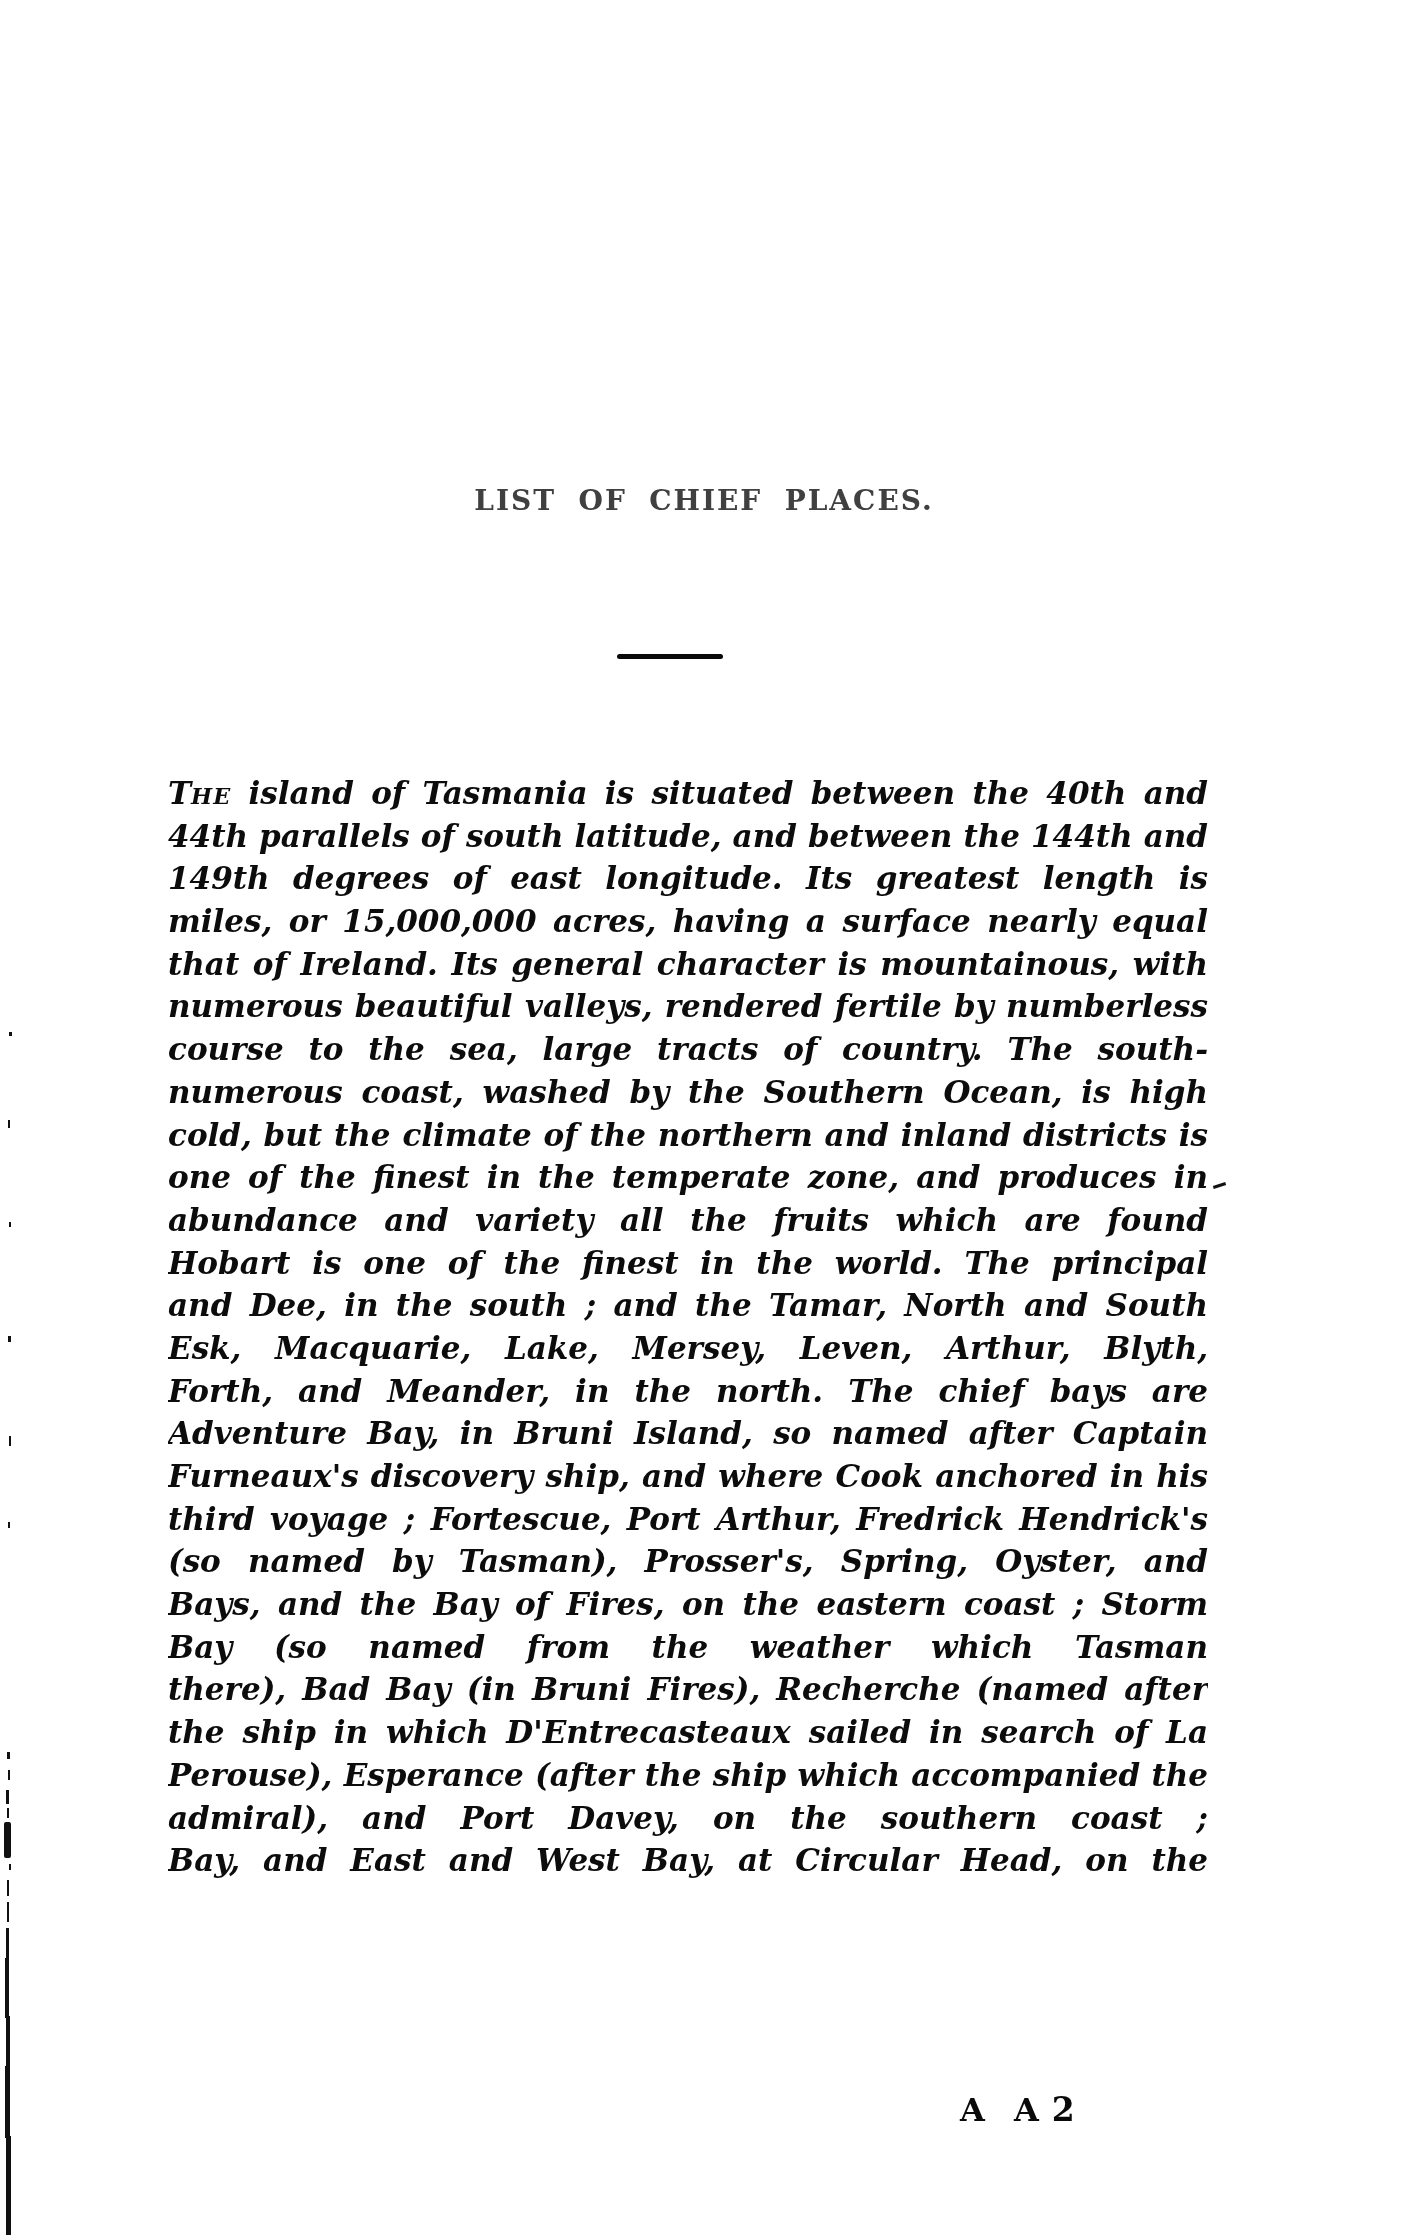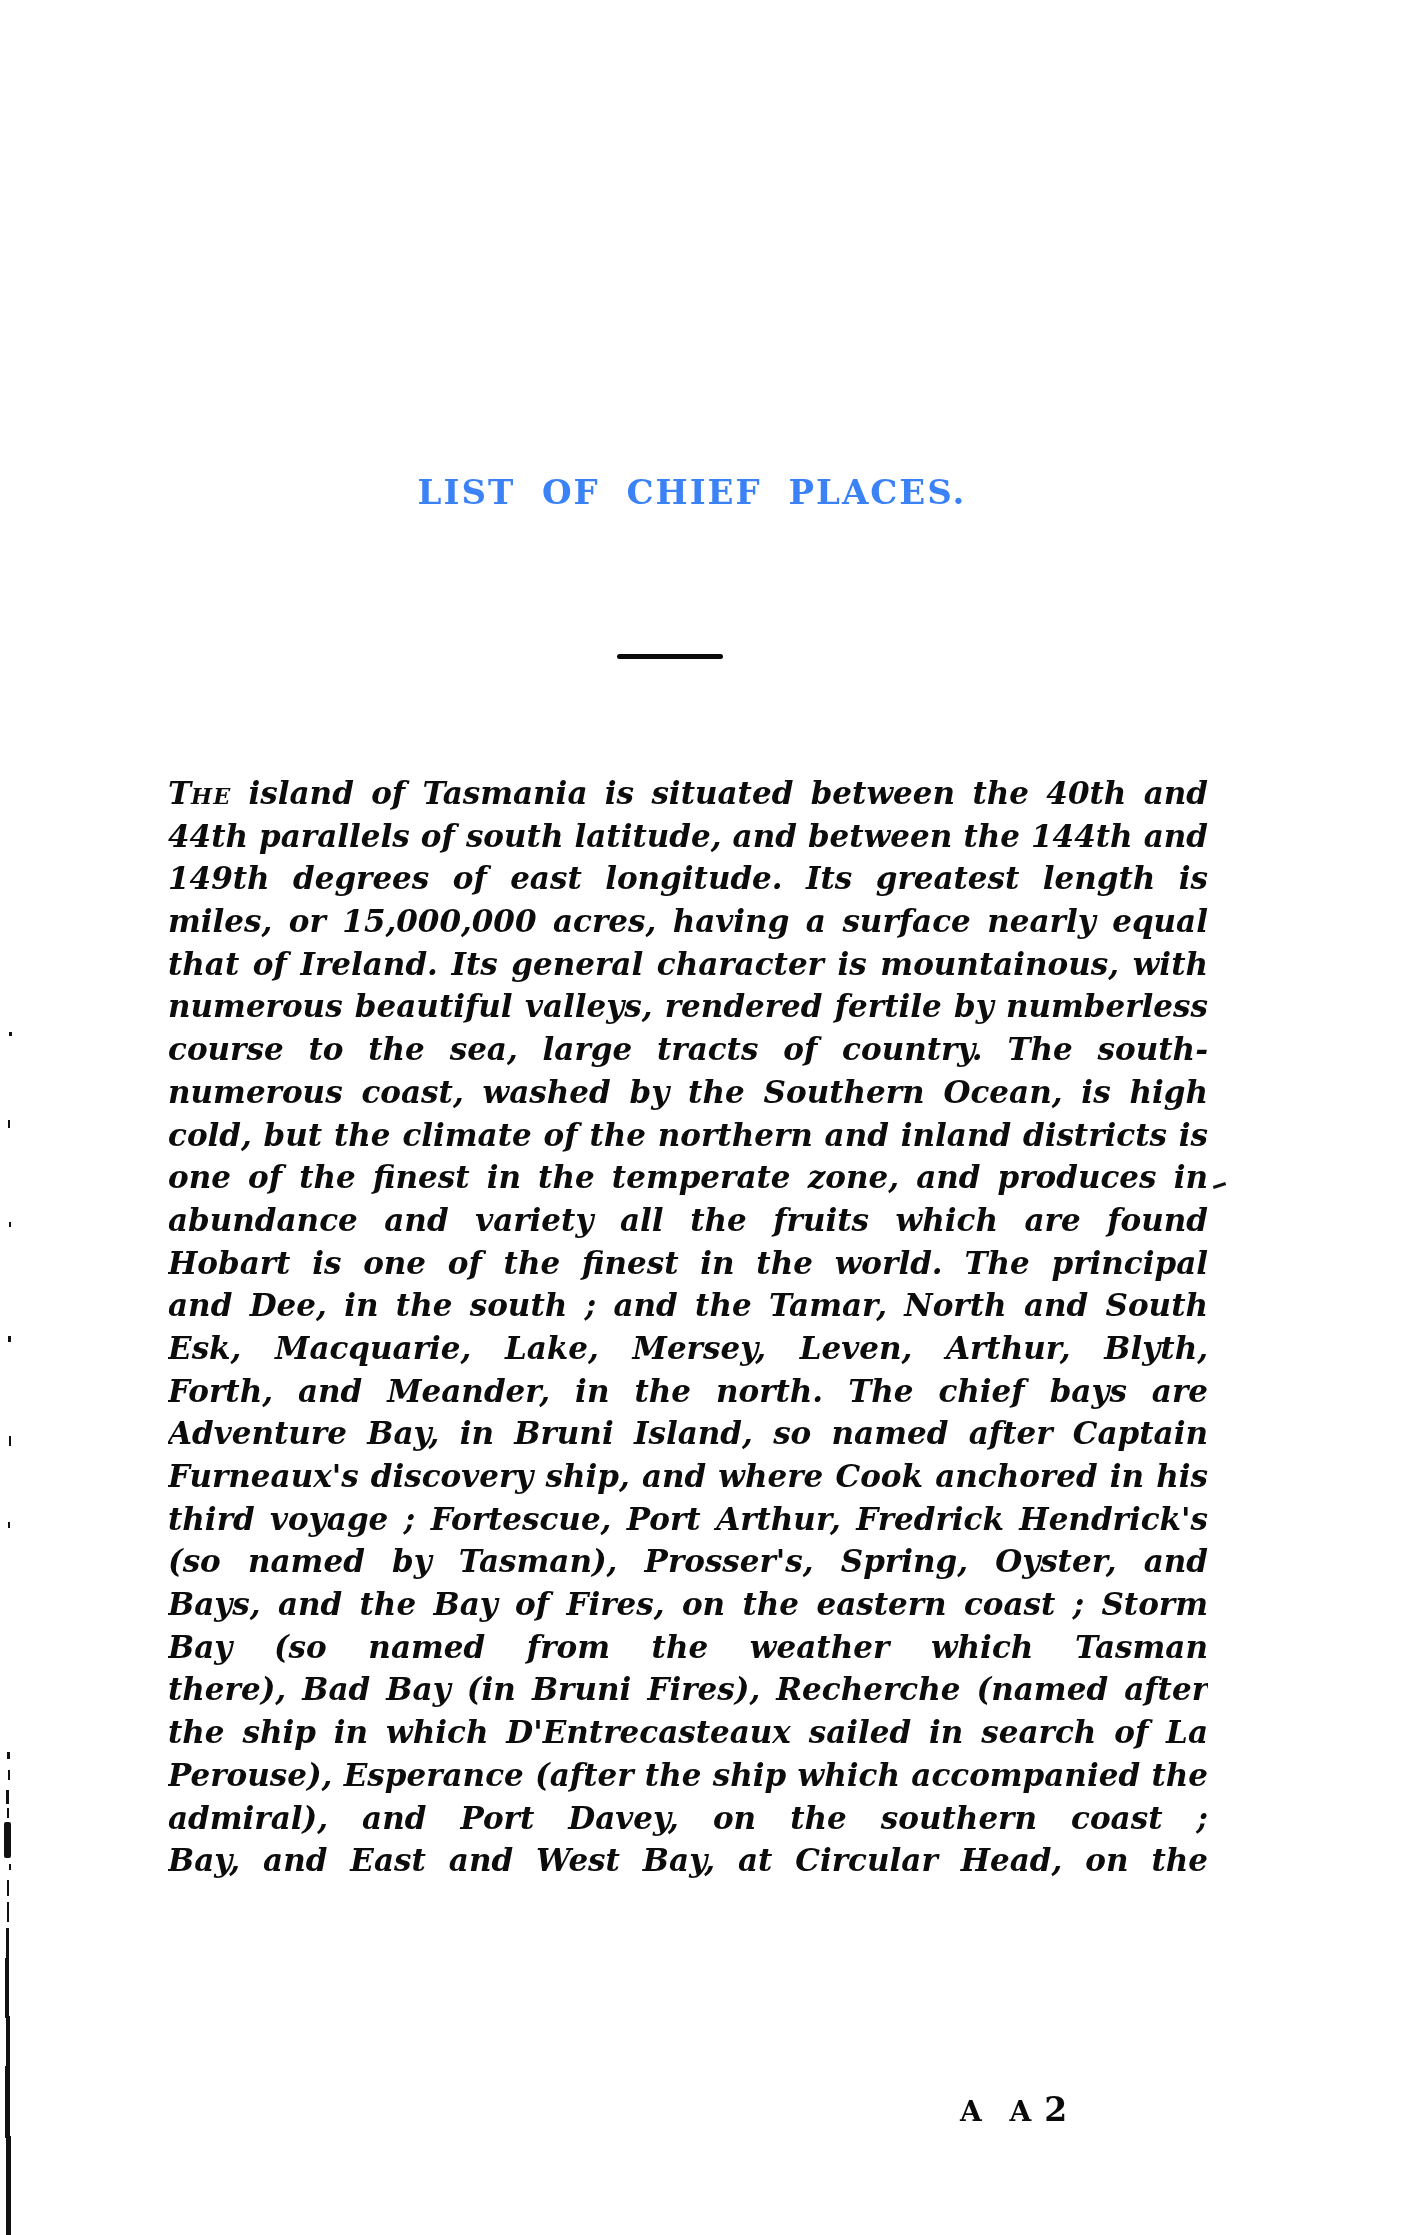--- a/index.html
+++ b/index.html
@@ -14,27 +14,27 @@
     background: #ffffff;
     overflow: hidden;
     font-family: "DejaVu Serif", "Liberation Serif", serif;
     color: #0c0c0c;
   }
   .title {
     position: absolute;
     left: 168px;
     top: 468px;
     width: 1040px;
-    margin: 4px;
+    margin: 16px;
     text-align: center;
-    font-size: 34px;
+    font-size: 28px;
     font-weight: 700;
     letter-spacing: 2px;
     word-spacing: 0.38em;
-    color: #3b82f6;
+    color: #404040;
   }
   .divider {
     position: absolute;
     left: 617px;
     top: 654px;
     width: 106px;
     height: 5px;
     background: #0a0a0a;
     border-radius: 3px;
   }
@@ -67,21 +67,21 @@
     position: absolute;
     left: 960px;
     top: 2090px;
     height: 40px;
     line-height: 40px;
     font-weight: 700;
     color: #0a0a0a;
     white-space: nowrap;
   }
   .sig-letters {
-    font-size: 28px;
+    font-size: 32px;
     letter-spacing: 9px;
     vertical-align: baseline;
   }
   .sig-number {
     font-size: 33px;
     margin-left: 4px;
     vertical-align: baseline;
   }
   .art {
     position: absolute;

